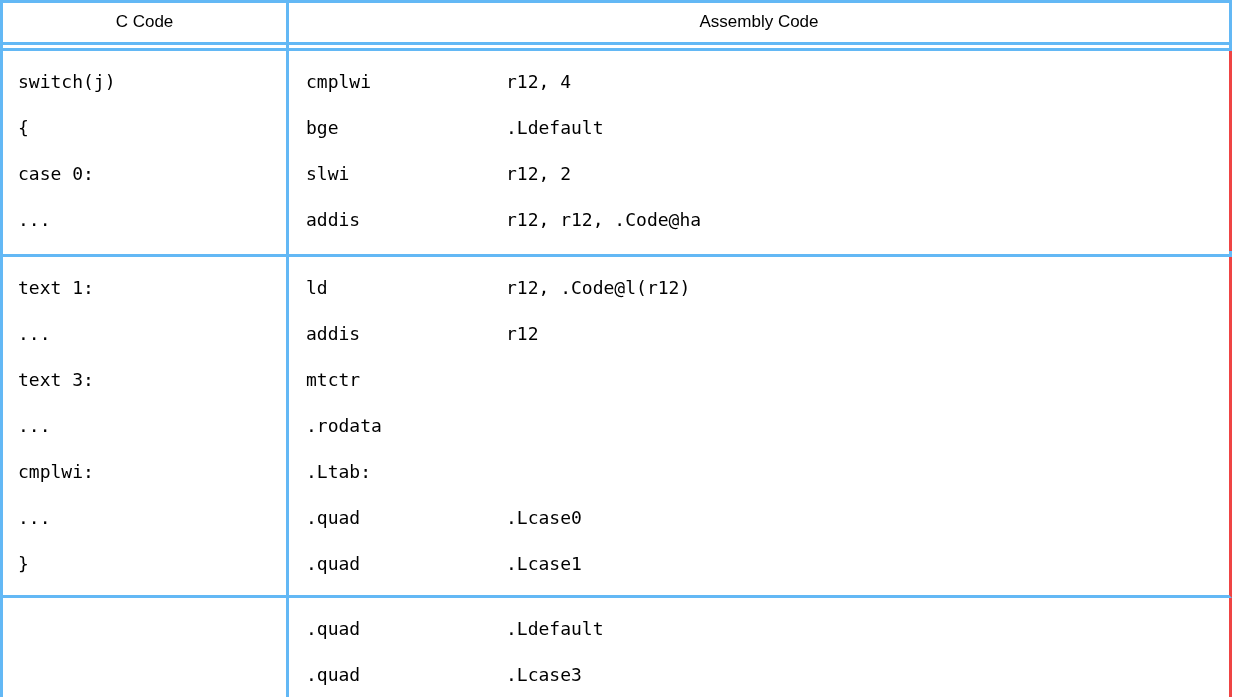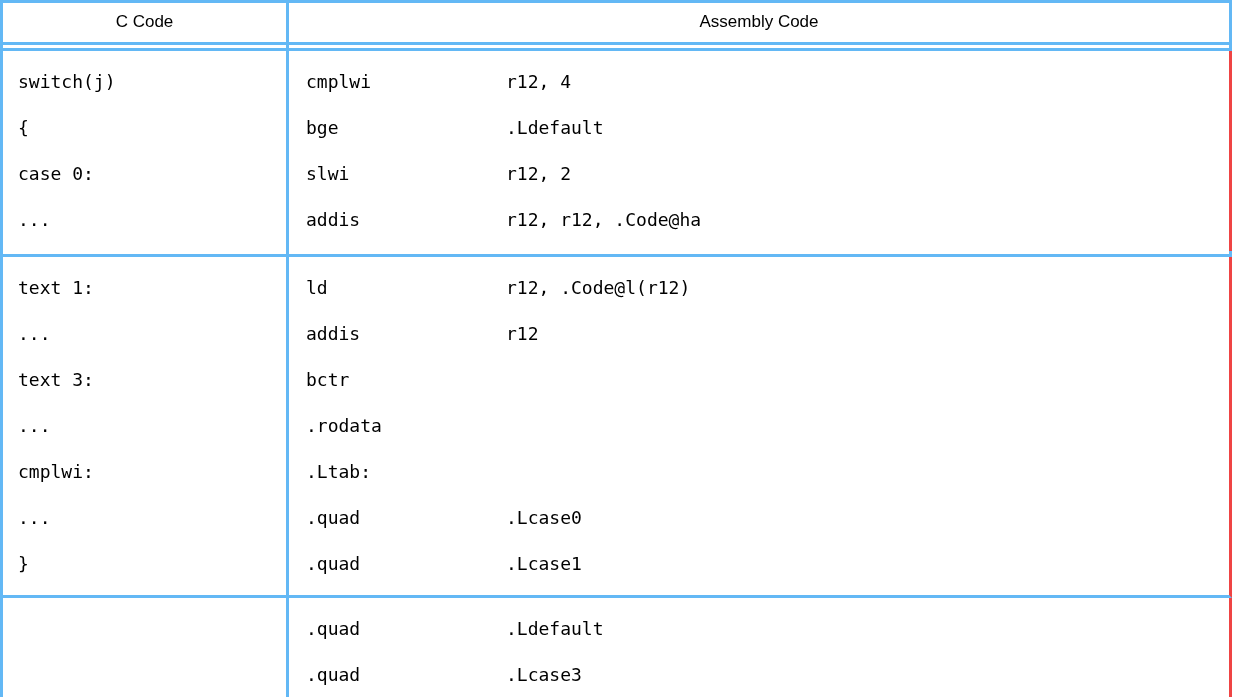--- a/index.html
+++ b/index.html
@@ -156,21 +156,21 @@
             <span class="line">...</span>
             <span class="line">cmplwi:</span>
             <span class="line">...</span>
             <span class="line">}</span>
           </span>
         </td>
         <td class="cell last">
           <span class="lines asm">
             <span class="line"><span class="op">ld</span><span class="arg">r12, .Code@l(r12)</span></span>
             <span class="line"><span class="op">addis</span><span class="arg">r12</span></span>
-            <span class="line"><span class="op">bctr</span><span class="arg"></span></span>
+            <span class="line"><span class="op">mtctr</span><span class="arg"></span></span>
             <span class="line"><span class="op">.rodata</span><span class="arg"></span></span>
             <span class="line"><span class="op">.Ltab:</span><span class="arg"></span></span>
             <span class="line"><span class="op">.quad</span><span class="arg">.Lcase0</span></span>
             <span class="line"><span class="op">.quad</span><span class="arg">.Lcase1</span></span>
           </span>
         </td>
       </tr>
 
       <tr class="sect bottom">
         <td class="cell">

